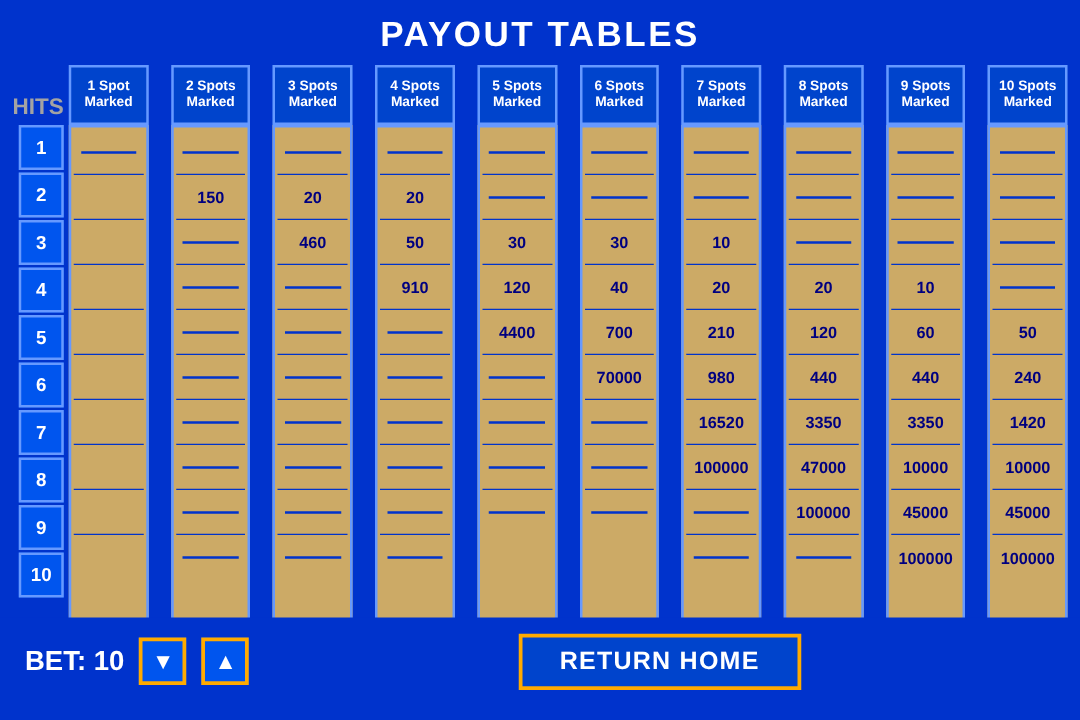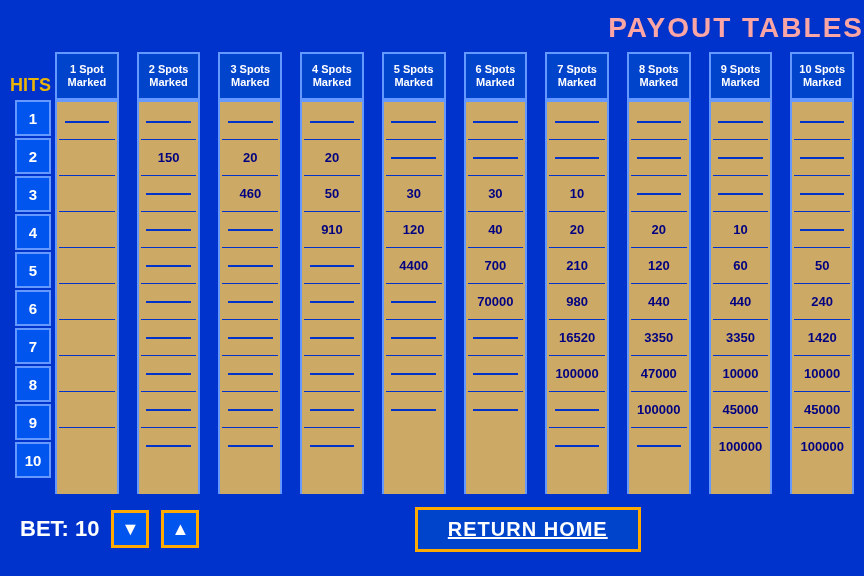--- a/index.html
+++ b/index.html
@@ -5,42 +5,42 @@
     * { box-sizing: border-box; margin: 0; padding: 0; }
     body {
       width: 864px;
       height: 576px;
       background-color: #0033cc;
       font-family: Arial, sans-serif;
       overflow: hidden;
       position: relative;
     }
     #title {
-      text-align: right;
-      color: #fca5a5;
+      text-align: center;
+      color: #ffffff;
       font-size: 28px;
       font-weight: bold;
       padding: 12px 0 8px 0;
       letter-spacing: 2px;
     }
     #table-area {
       display: flex;
       flex-direction: row;
       padding: 0 10px;
       gap: 0;
     }
     
     .hits-col {
       display: flex;
       flex-direction: column;
       align-items: flex-end;
       margin-right: 4px;
     }
     .hits-header {
-      color: #eab308;
+      color: #a3a3a3;
       font-size: 18px;
       font-weight: bold;
       height: 48px;
       display: flex;
       align-items: flex-end;
       padding-bottom: 4px;
     }
     .hit-cell {
       background-color: #0055ee;
       color: white;
@@ -139,21 +139,20 @@
       background-color: #0044cc;
       border: 3px solid #ffaa00;
       color: white;
       font-size: 20px;
       font-weight: bold;
       padding: 8px 30px;
       cursor: pointer;
       letter-spacing: 1px;
       margin-left: auto;
       margin-right: auto;
-      text-decoration: underline;
     }
   </style>
 </head>
 <body>
 
 <div id="title">PAYOUT TABLES</div>
 
 <div id="table-area" style="height: 446px;">
 
   <div class="hits-col">

